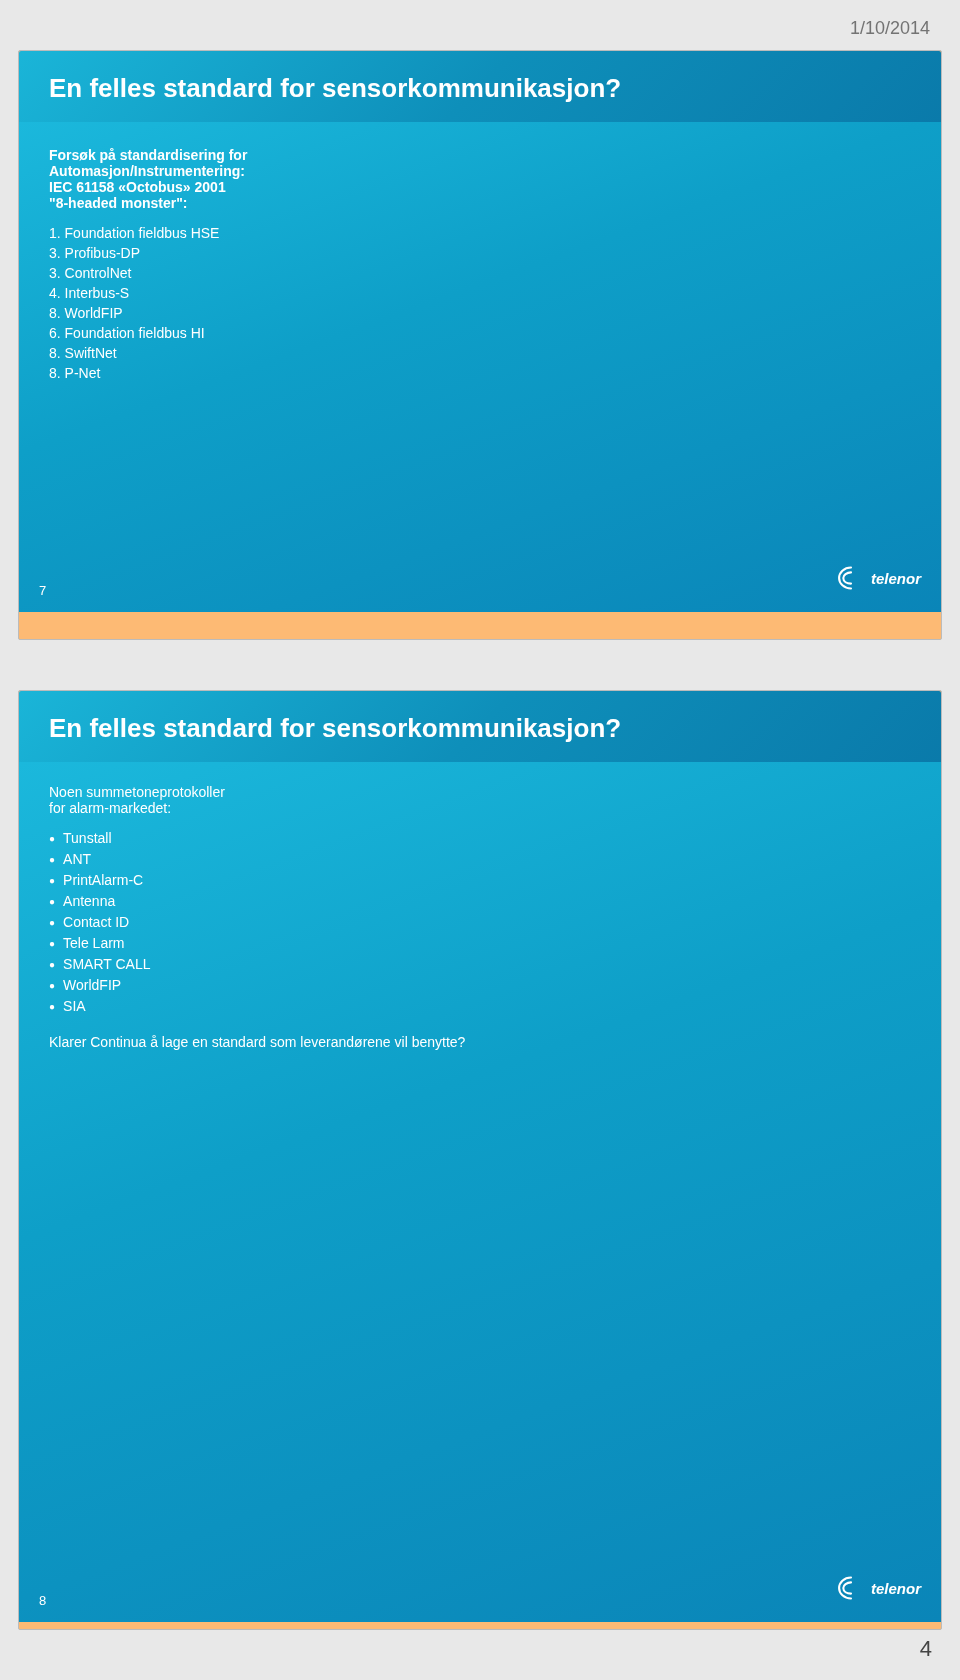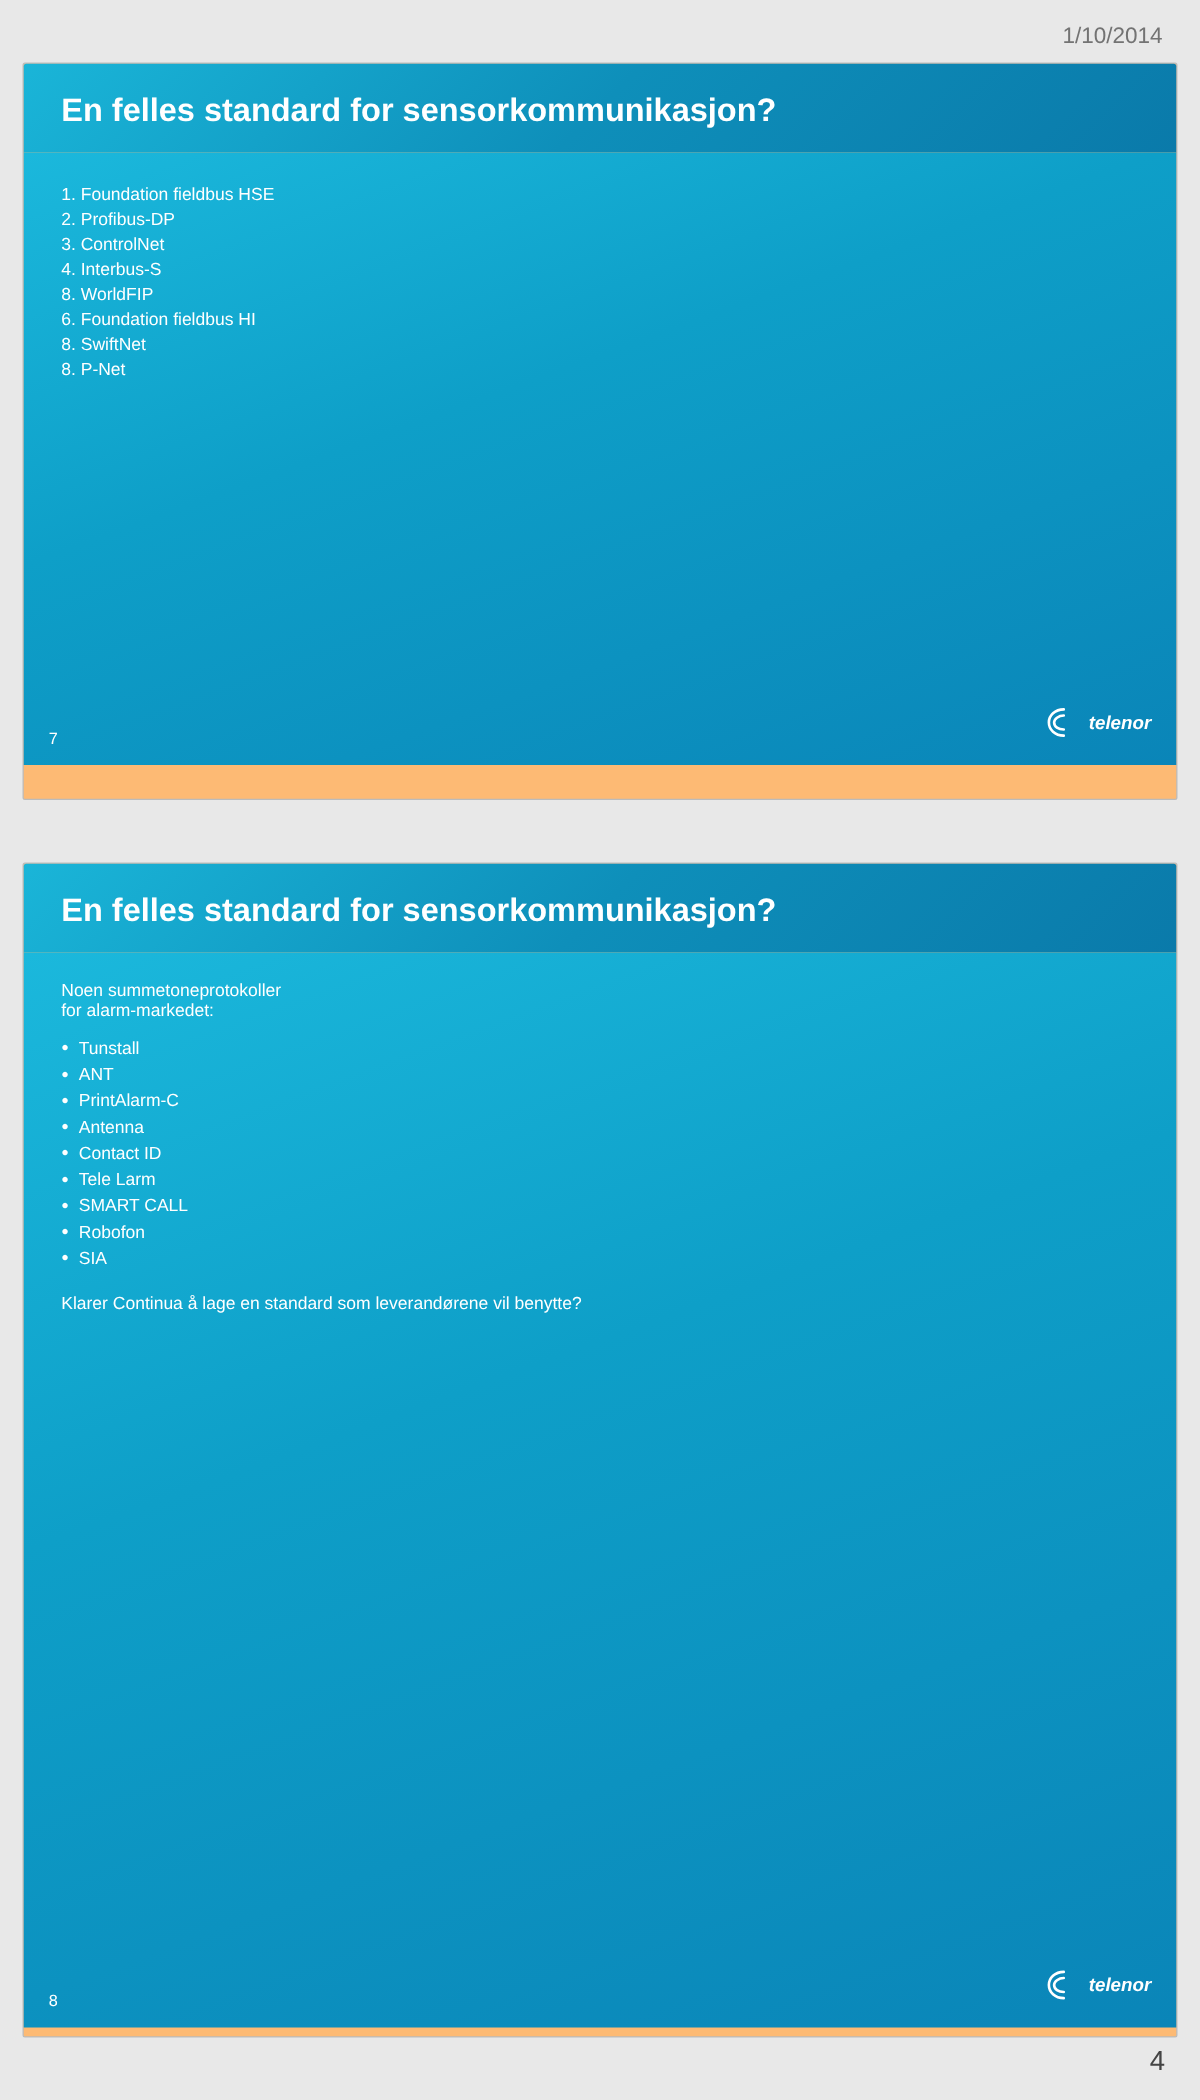--- a/index.html
+++ b/index.html
@@ -165,24 +165,30 @@
 
 <div class="page-number-top">1/10/2014</div>
 
 <div class="slide-container slide1">
 
   <div class="slide-header">
     <h1>En felles standard for sensorkommunikasjon?</h1>
   </div>
 
   <div class="slide1-body">
+    <p class="intro-text">
+      <span>Forsøk på standardisering for</span><br>
+      <span>Automasjon/Instrumentering:</span><br>
+      <span>IEC 61158 «Octobus» 2001</span><br>
+      <span style="font-weight:bold;">"8-headed monster":</span>
+    </p>
 
     <ol>
       <li>1. Foundation fieldbus HSE</li>
-      <li>2. Profibus-DP</li>
+      <li>3. Profibus-DP</li>
       <li>3. ControlNet</li>
       <li>4. Interbus-S</li>
       <li>8. WorldFIP</li>
       <li>6. Foundation fieldbus HI</li>
       <li>8. SwiftNet</li>
       <li>8. P-Net</li>
     </ol>
 
     <div class="slide-footer">7</div>
 
@@ -210,21 +216,21 @@
     </p>
 
     <ul class="bullet-list">
       <li>Tunstall</li>
       <li>ANT</li>
       <li>PrintAlarm-C</li>
       <li>Antenna</li>
       <li>Contact ID</li>
       <li>Tele Larm</li>
       <li>SMART CALL</li>
-      <li>Robofon</li>
+      <li>WorldFIP</li>
       <li>SIA</li>
     </ul>
 
     <p class="closing-text">Klarer Continua å lage en standard som leverandørene vil benytte?</p>
 
     <div class="slide-footer">8</div>
 
     <div class="telenor-logo">
       <svg class="logo-icon" viewBox="0 0 40 40" xmlns="http://www.w3.org/2000/svg">
         <path d="M20 5 C10 5, 3 12, 3 20 C3 28, 10 35, 20 35" stroke="#fff" stroke-width="3" fill="none" stroke-linecap="round"></path>

